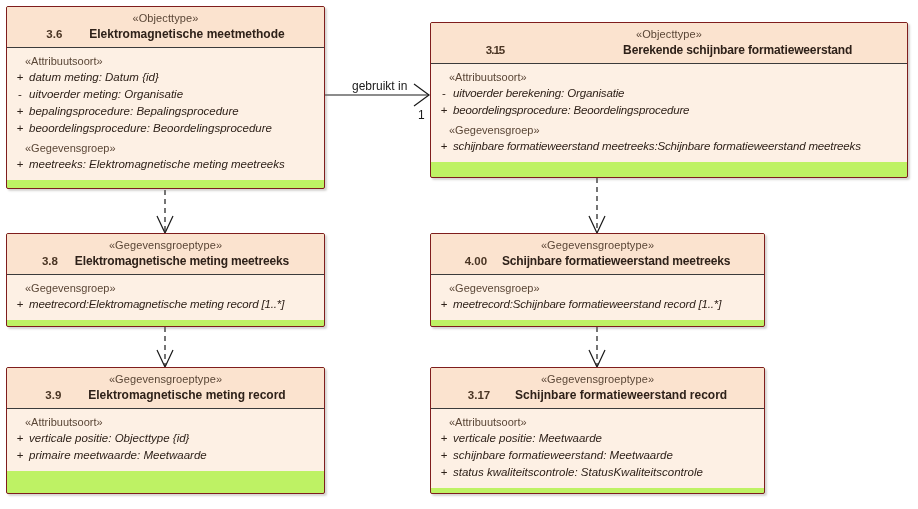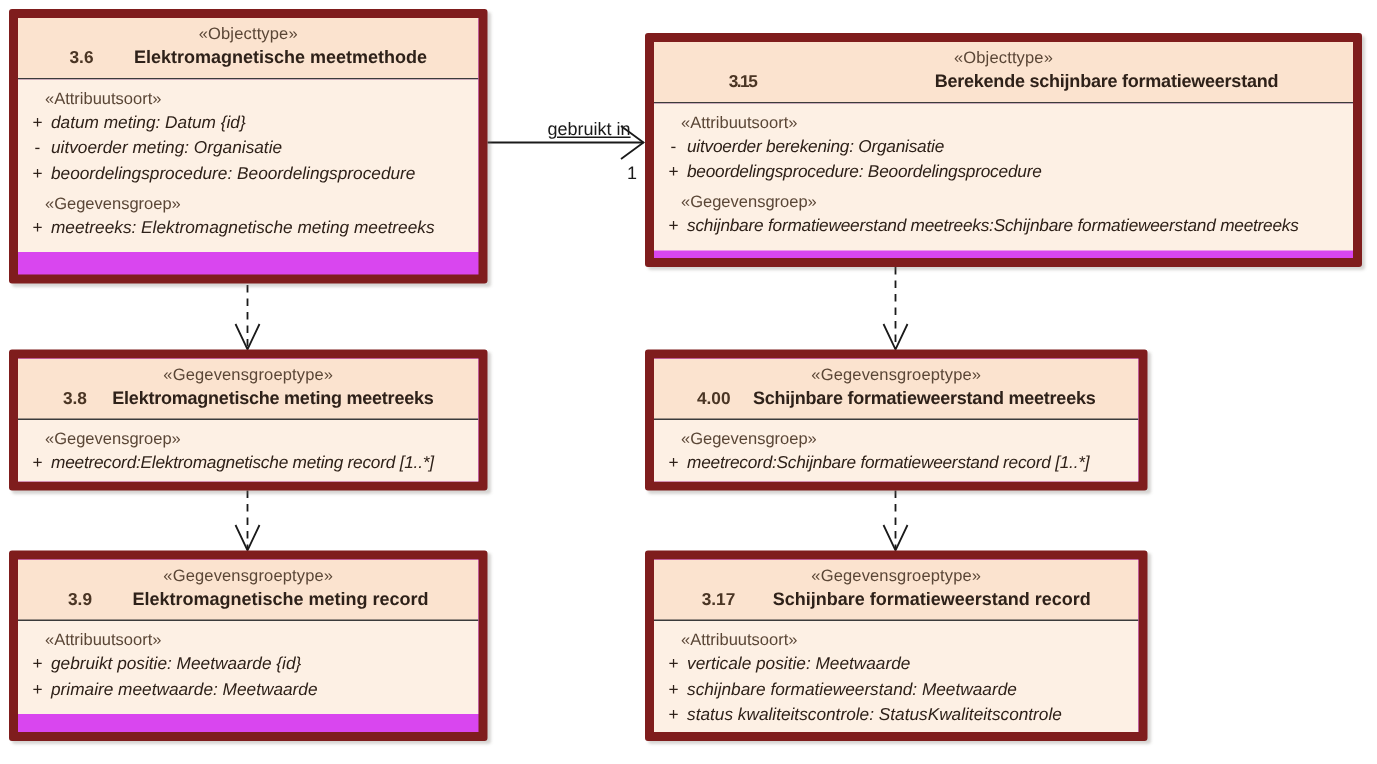--- a/index.html
+++ b/index.html
@@ -18,22 +18,22 @@
 
   #canvas {
     position: absolute;
     inset: 0;
   }
 
   
   .uml-class {
     position: absolute;
     box-sizing: border-box;
-    border: 6px solid #7f1d1d;
-    background: #d946ef;
+    border: 1px solid #7f1d1d;
+    background: #bef264;
     border-radius: 2px;
     box-shadow: 2px 2px 2px rgba(120,115,110,0.30);
     overflow: hidden;
   }
 
   .uml-header {
     background: #fbe3cf;
     border-bottom: 1px solid #3b3b3b;
     box-sizing: border-box;
     padding: 4px 6px 5px 6px;
@@ -162,21 +162,21 @@
       <line x1="597" y1="178" x2="597" y2="232" stroke="#1a1a1a" stroke-width="1.2" stroke-dasharray="5,4"></line>
       <polyline points="589,216 597,233 605,216" fill="none" stroke="#1a1a1a" stroke-width="1.2"></polyline>
     </g>
 
     <g>
       <line x1="597" y1="327" x2="597" y2="366" stroke="#1a1a1a" stroke-width="1.2" stroke-dasharray="5,4"></line>
       <polyline points="589,350 597,367 605,350" fill="none" stroke="#1a1a1a" stroke-width="1.2"></polyline>
     </g>
   </svg>
 
-  <div class="assoc-label" style="left:365px; top:79px;text-decoration:underline;">gebruikt in</div>
+  <div class="assoc-label" style="left:352px; top:79px;">gebruikt in</div>
 
   <div class="mult-label" style="left:418px; top:108px;">1</div>
 
   <div class="uml-class" style="left:6px; top:6px; width:319px; height:183px;">
     <div class="uml-header">
       <span class="stereotype">«Objecttype»</span>
       <span class="name-row">
         <span class="cls-num">3.6</span>
         <span style="display:inline-block;width:18px;"></span>
         <span class="cls-name">Elektromagnetische meetmethode</span>
@@ -184,20 +184,23 @@
     </div>
     <div class="uml-body">
       <div class="group-label">«Attribuutsoort»</div>
       <div class="attr-row">
         <span class="vis">+</span><span class="attr-text">datum meting: Datum {id}</span>
       </div>
       <div class="attr-row">
         <span class="vis">-</span><span class="attr-text">uitvoerder meting: Organisatie</span>
       </div>
       <div class="attr-row">
+        <span class="vis">+</span><span class="attr-text">bepalingsprocedure: Bepalingsprocedure</span>
+      </div>
+      <div class="attr-row">
         <span class="vis">+</span><span class="attr-text">beoordelingsprocedure: Beoordelingsprocedure</span>
       </div>
       <div class="group-label" style="margin-top:4px;">«Gegevensgroep»</div>
       <div class="attr-row">
         <span class="vis">+</span><span class="attr-text">meetreeks: Elektromagnetische meting meetreeks</span>
       </div>
     </div>
   </div>
 
   <div class="uml-class tight" style="left:430px; top:22px; width:478px; height:156px;">
@@ -263,21 +266,21 @@
       <span class="stereotype">«Gegevensgroeptype»</span>
       <span class="name-row">
         <span class="cls-num">3.9</span>
         <span style="display:inline-block;width:18px;"></span>
         <span class="cls-name">Elektromagnetische meting record</span>
       </span>
     </div>
     <div class="uml-body">
       <div class="group-label">«Attribuutsoort»</div>
       <div class="attr-row">
-        <span class="vis">+</span><span class="attr-text">gebruikt positie: Meetwaarde {id}</span>
+        <span class="vis">+</span><span class="attr-text">verticale positie: Objecttype {id}</span>
       </div>
       <div class="attr-row">
         <span class="vis">+</span><span class="attr-text">primaire meetwaarde: Meetwaarde</span>
       </div>
     </div>
   </div>
 
   <div class="uml-class" style="left:430px; top:367px; width:335px; height:127px;">
     <div class="uml-header">
       <span class="stereotype">«Gegevensgroeptype»</span>

